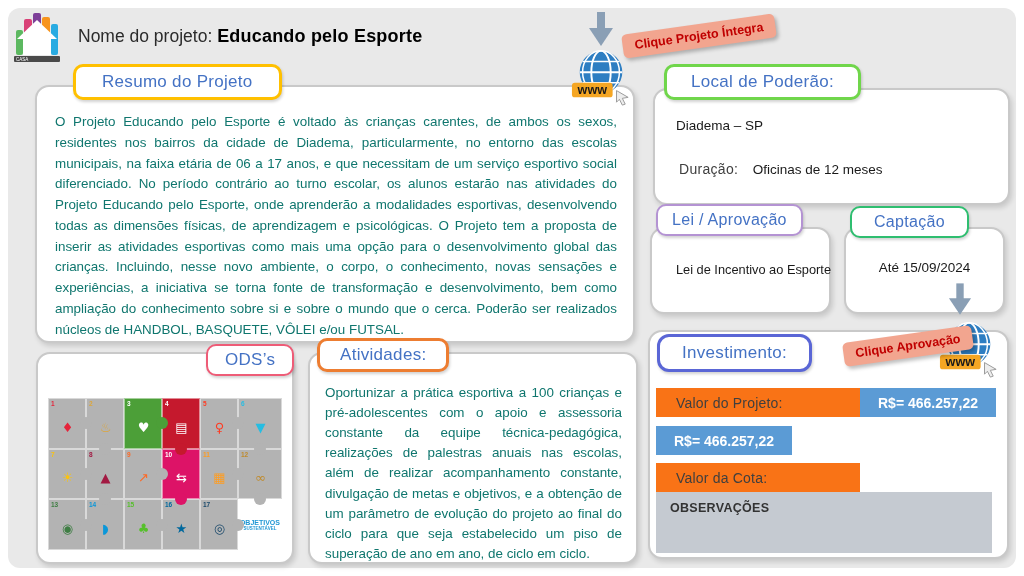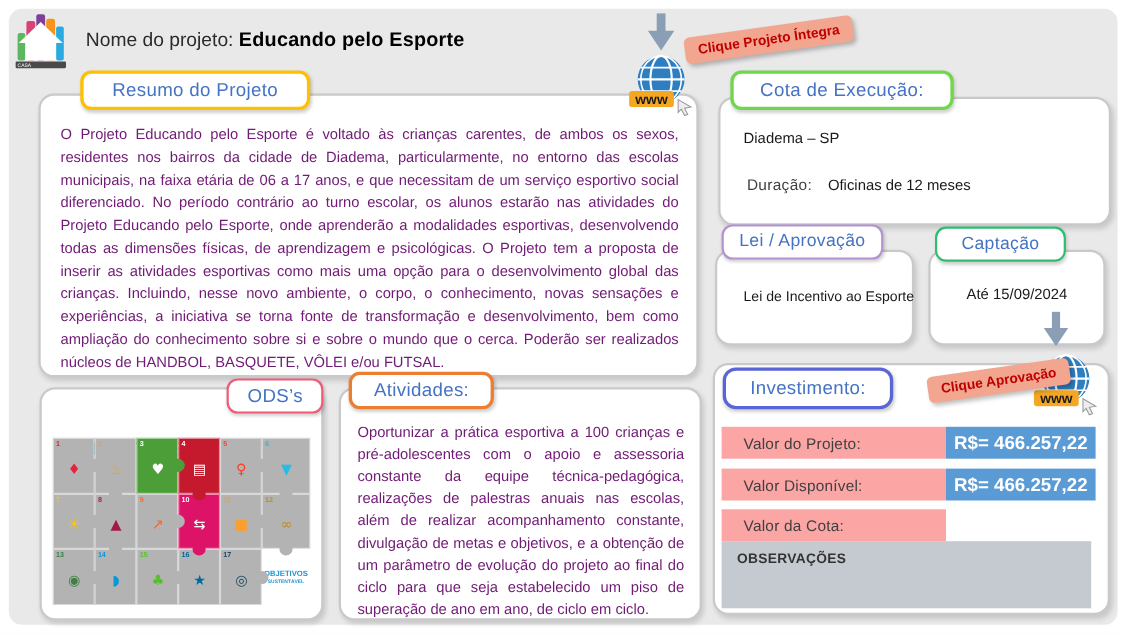--- a/index.html
+++ b/index.html
@@ -9,29 +9,29 @@
 
   
   .card { position:absolute; background:#ffffff; border:2px solid #C9C9C9; border-radius:14px; box-shadow:2px 3px 5px rgba(0,0,0,.14); }
 
   
   .pill { position:absolute; background:#ffffff; border-radius:10px; color:#4472C4; font-size:17px; letter-spacing:.3px; display:flex; align-items:center; justify-content:center; box-shadow:1px 2px 3px rgba(0,0,0,.18); z-index:5; white-space:nowrap; }
 
   .header-text { position:absolute; left:78px; top:26px; font-size:17.5px; color:#2b2b2b; }
   .header-text b { font-size:18px; color:#000; letter-spacing:.2px; }
 
-  .body-text { color:#701a75; font-size:13.4px; line-height:1.55; text-align:justify; }
+  .body-text { color:#0f766e; font-size:13.4px; line-height:1.55; text-align:justify; }
 
   
   .clique { position:absolute; background:#F2A58F; color:#C00000; font-weight:bold; font-size:12.5px; padding:5px 12px; border-radius:5px; transform:rotate(-8deg); box-shadow:2px 3px 4px rgba(0,0,0,.25); z-index:8; white-space:nowrap; }
 
   
   .inv-row { position:absolute; display:flex; z-index:3; }
-  .inv-label { width:204px; height:29px; background:#fca5a5; color:#3f3f3f; font-size:14px; letter-spacing:.2px; display:flex; align-items:center; padding-left:20px; }
-  .inv-value { width:136px; height:29px; background:#5B9BD5; color:#ffffff; font-weight:bold; font-size:17px; display:flex; align-items:center; justify-content:center; }
+  .inv-label { width:204px; height:29px; background:#f97316; color:#3f3f3f; font-size:14px; letter-spacing:.2px; display:flex; align-items:center; padding-left:20px; }
+  .inv-value { width:136px; height:29px; background:#5B9BD5; color:#ffffff; font-weight:bold; font-size:14px; display:flex; align-items:center; justify-content:center; }
   .obs-panel { position:absolute; left:656px; top:492px; width:336px; height:61px; background:#C5CAD1; z-index:1; }
   .obs-panel span { display:block; padding:9px 0 0 14px; font-weight:bold; font-size:12.5px; color:#333; letter-spacing:.3px; }
 
   
   .ods-logo-row { position:absolute; left:52px; top:366px; height:22px; display:flex; align-items:center; gap:4px; z-index:2;margin-top:32px; }
   .un-emblem { width:15px; height:15px; border-radius:50%; border:2px solid #1F97D4; position:relative; }
   .un-emblem::after { content:""; position:absolute; left:3px; top:3px; width:5px; height:5px; border-radius:50%; background:#1F97D4; }
   .objetivos-word { font-weight:bold; font-size:17px; color:#1F97D4; letter-spacing:-.5px; display:flex; align-items:center; }
   .color-o { display:inline-block; width:14px; height:14px; border-radius:50%; background:conic-gradient(#E5243B,#FD6925,#FCC30B,#56C02B,#00689D,#A21942,#E5243B); position:relative; margin:0 1px; }
   .color-o::after { content:""; position:absolute; left:4px; top:4px; width:6px; height:6px; border-radius:50%; background:#fff; }
@@ -87,21 +87,21 @@
   <line x1="10" y1="27" x2="54" y2="27" stroke="#fff" stroke-width="2"></line>
   <line x1="13" y1="16" x2="51" y2="16" stroke="#fff" stroke-width="1.5"></line>
   <line x1="13" y1="38" x2="51" y2="38" stroke="#fff" stroke-width="1.5"></line>
   <rect x="2" y="38" width="42" height="15" rx="3" fill="#F5A623"></rect>
   <text x="23" y="50" font-size="13" font-weight="bold" text-anchor="middle" fill="#1a1a1a" font-family="Liberation Sans, sans-serif">www</text>
   <polygon points="48,46 60,53 54,54 57,60 54,61 51,55 48,58" fill="#EDEDED" stroke="#9a9a9a" stroke-width="1"></polygon>
 </svg>
 <div class="clique" style="left:622px; top:24px;">Clique Projeto Íntegra</div>
 
 <div class="card" style="left:653px; top:88px; width:357px; height:117px;"></div>
-<div class="pill" style="left:664px; top:64px; height:36px; padding:0 24px; border:3px solid #70D64B;">Cota de Execução:</div>
+<div class="pill" style="left:664px; top:64px; height:36px; padding:0 24px; border:3px solid #70D64B;">Local de Poderão:</div>
 <div class="abs" style="left:676px; top:118px; font-size:13.5px; color:#1a1a1a; z-index:2;">Diadema – SP</div>
 <div class="abs" style="left:679px; top:160px; z-index:2;">
   <span style="font-size:14px; color:#3f3f3f; letter-spacing:.3px;">Duração:</span>
   <span style="font-size:13.5px; color:#1a1a1a; margin-left:10px;">Oficinas de 12 meses</span>
 </div>
 
 <div class="card" style="left:650px; top:227px; width:181px; height:87px;"></div>
 <div class="pill" style="left:656px; top:204px; height:32px; padding:0 14px; border:2.5px solid #B493D3; font-size:16px;">Lei / Aprovação</div>
 <div class="abs" style="left:650px; top:262px; width:181px; text-align:right; font-size:12.8px; color:#1a1a1a; z-index:2;">Lei de Incentivo ao Esporte</div>
 
@@ -127,21 +127,20 @@
 <div class="clique" style="left:843px; top:334px;">Clique Aprovação</div>
 
 <div class="card" style="left:648px; top:330px; width:361px; height:229px;"></div>
 <div class="pill" style="left:657px; top:334px; height:38px; padding:0 22px; border:3px solid #5A66D6; border-radius:12px;">Investimento:</div>
 
 <div class="inv-row" style="left:656px; top:388px;">
   <div class="inv-label">Valor do Projeto:</div>
   <div class="inv-value">R$= 466.257,22</div>
 </div>
 <div class="inv-row" style="left:656px; top:426px;">
-  <div class="inv-label">Valor Disponível:</div>
   <div class="inv-value">R$= 466.257,22</div>
 </div>
 <div class="inv-row" style="left:656px; top:463px;flex-direction:column;">
   <div class="inv-label">Valor da Cota:</div>
 </div>
 <div class="obs-panel">
   <span>OBSERVAÇÕES</span>
 </div>
 
 <div class="card" style="left:36px; top:352px; width:258px; height:212px;"></div>

